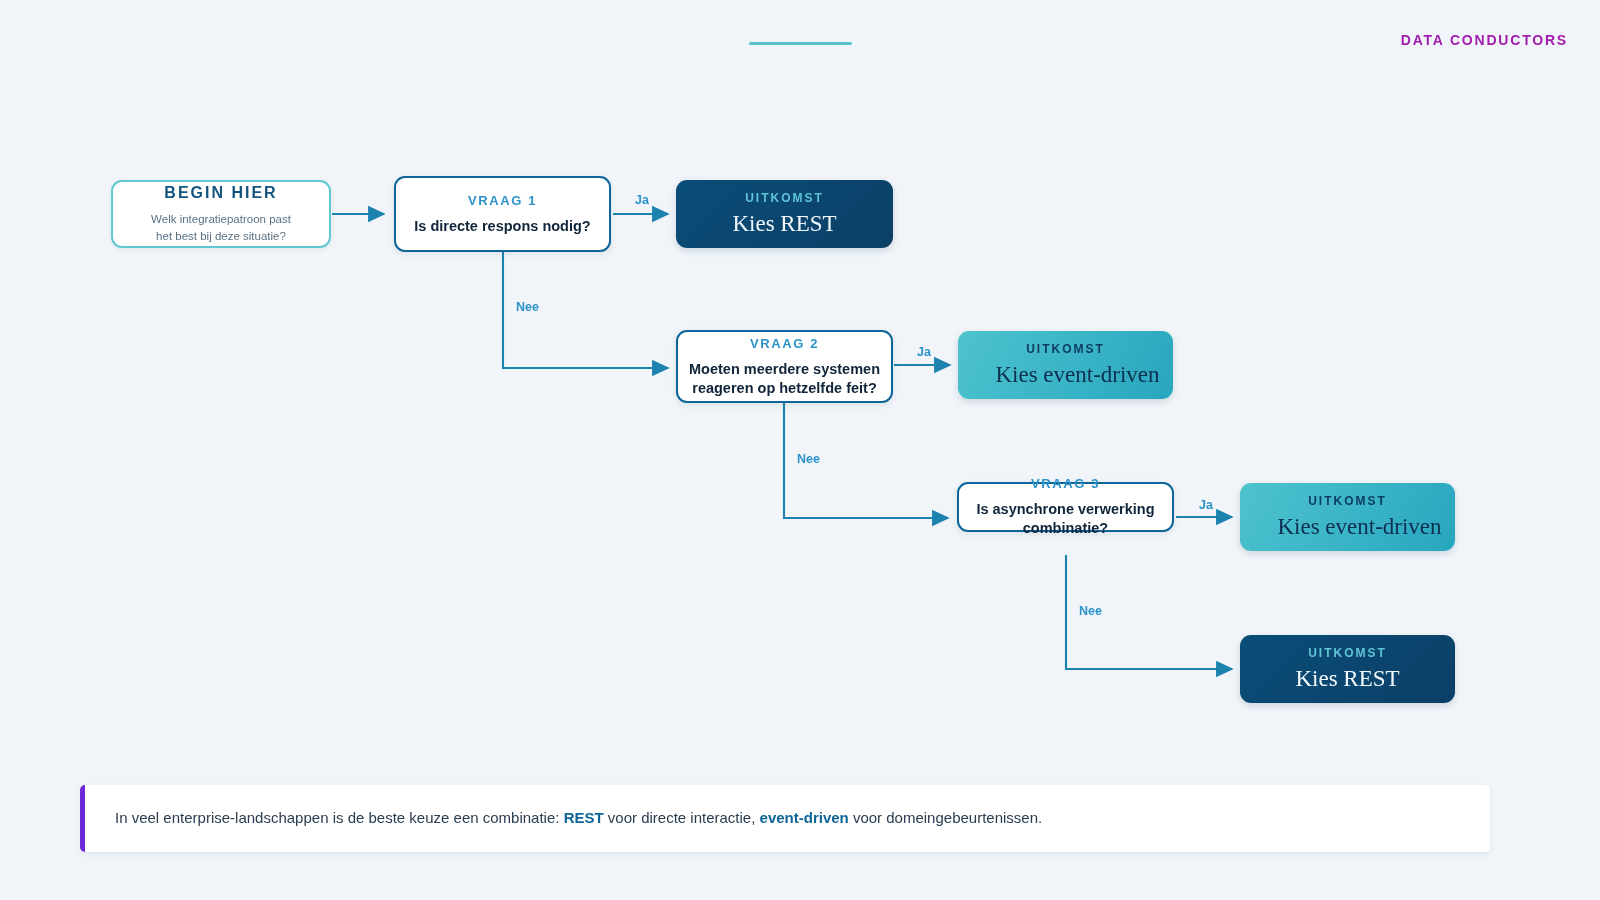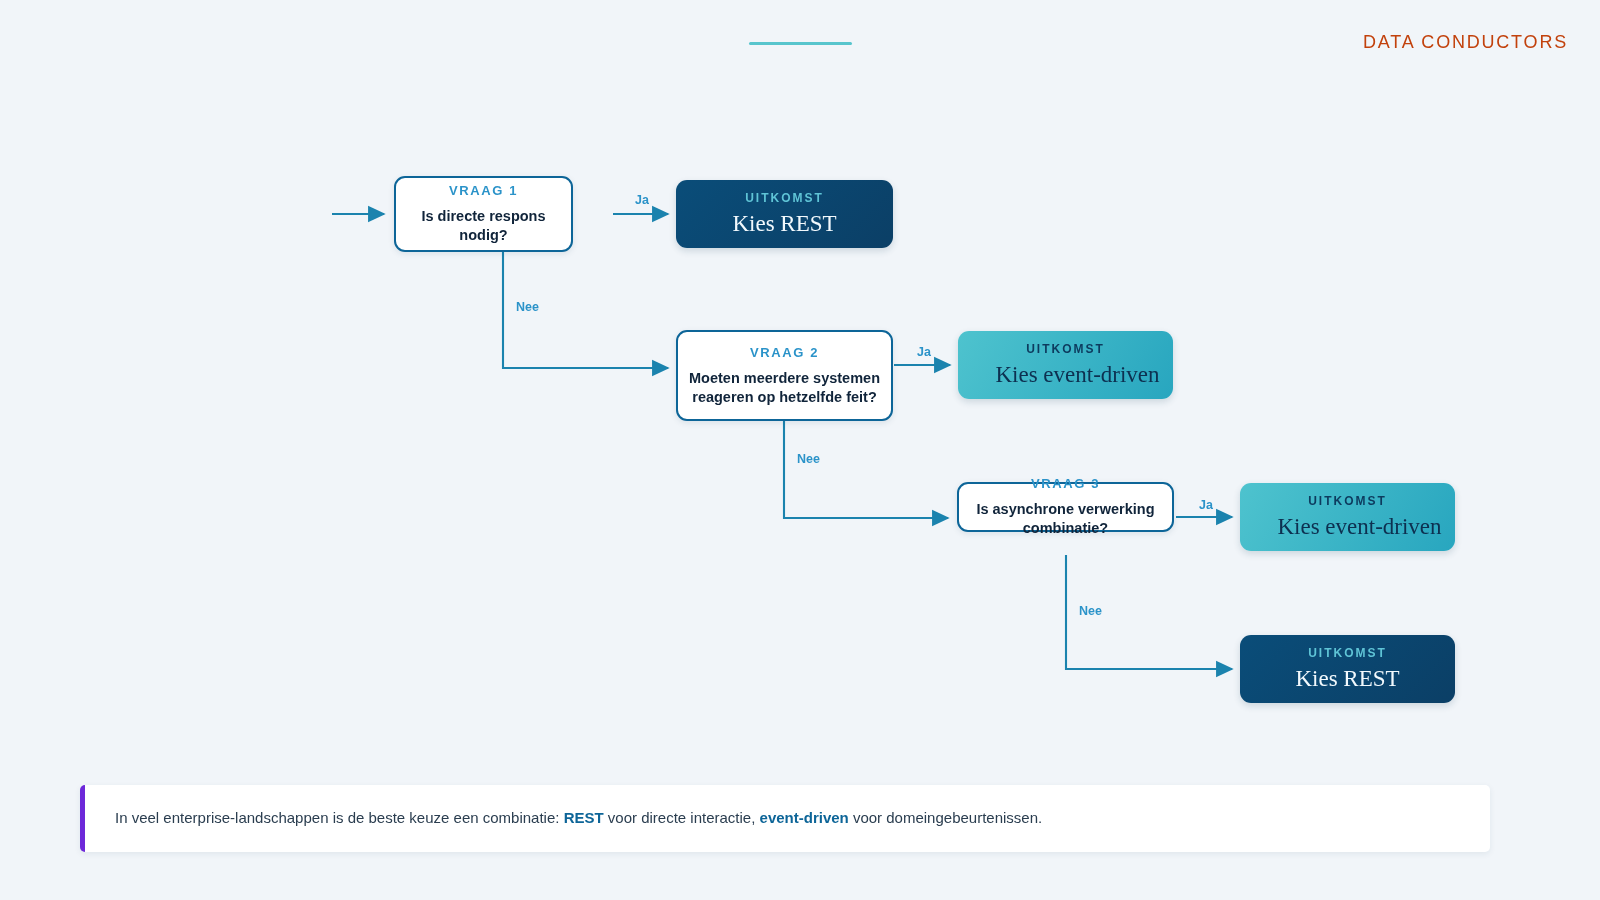--- a/index.html
+++ b/index.html
@@ -13,24 +13,24 @@
     font-family: "Liberation Sans", sans-serif;
     overflow: hidden;
     position: relative;
   }
 
   
   #brand {
     position: absolute;
     top: 32px;
     right: 32px;
-    font-size: 18px;
-    font-weight: normal;
+    font-size: 14px;
+    font-weight: bold;
     letter-spacing: 1.8px;
-    color: #c2410c;
+    color: #a21caf;
     white-space: nowrap;
   }
   #header {
     position: absolute;
     top: 28px;
     left: 0;
     width: 1600px;
     text-align: center;
   }
   #page-title {
@@ -205,34 +205,41 @@
       <path d="M894,365 L950,365"></path>
 
       <path d="M784,403 L784,518 L948,518"></path>
 
       <path d="M1176,517 L1232,517"></path>
 
       <path d="M1066,555 L1066,669 L1232,669"></path>
     </g>
   </svg>
 
-
-  <div class="node node-question" style="left:394px; top:176px; width:179px; height:76px;">
+  <div class="node node-start" style="left:111px; top:180px; width:220px; height:68px;">
+    <div class="start-title">BEGIN HIER</div>
+    <div class="start-sub">
+      <span>Welk integratiepatroon past</span><br>
+      <span>het best bij deze situatie?</span>
+    </div>
+  </div>
+
+  <div class="node node-question" style="left:394px; top:176px; width:217px; height:76px;">
     <div class="q-kicker">VRAAG 1</div>
     <div class="q-text">
       <span>Is directe respons nodig?</span>
     </div>
   </div>
 
   <div class="node node-outcome rest" style="left:676px; top:180px; width:217px; height:68px;">
     <div class="o-kicker">UITKOMST</div>
     <div class="o-text">Kies REST</div>
   </div>
 
-  <div class="node node-question" style="left:676px; top:330px; width:217px; height:91px;">
+  <div class="node node-question" style="left:676px; top:330px; width:217px; height:73px;">
     <div class="q-kicker">VRAAG 2</div>
     <div class="q-text">
       <span>Moeten meerdere systemen</span><br>
       <span>reageren op hetzelfde feit?</span>
     </div>
   </div>
 
   <div class="node node-outcome event" style="left:958px; top:331px; width:215px; height:68px;">
     <div class="o-kicker">UITKOMST</div>
     <div class="o-text">Kies event-driven</div>

